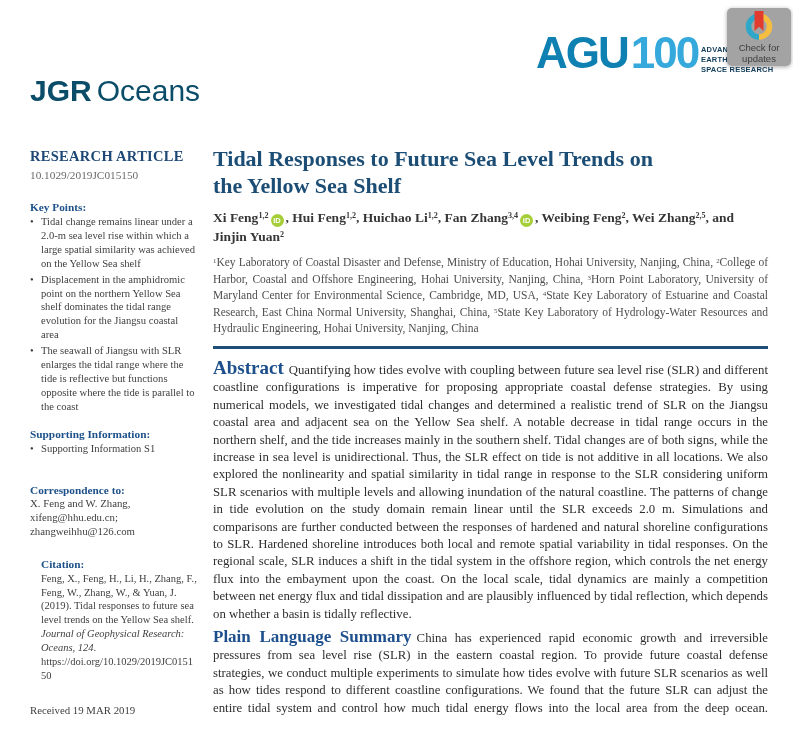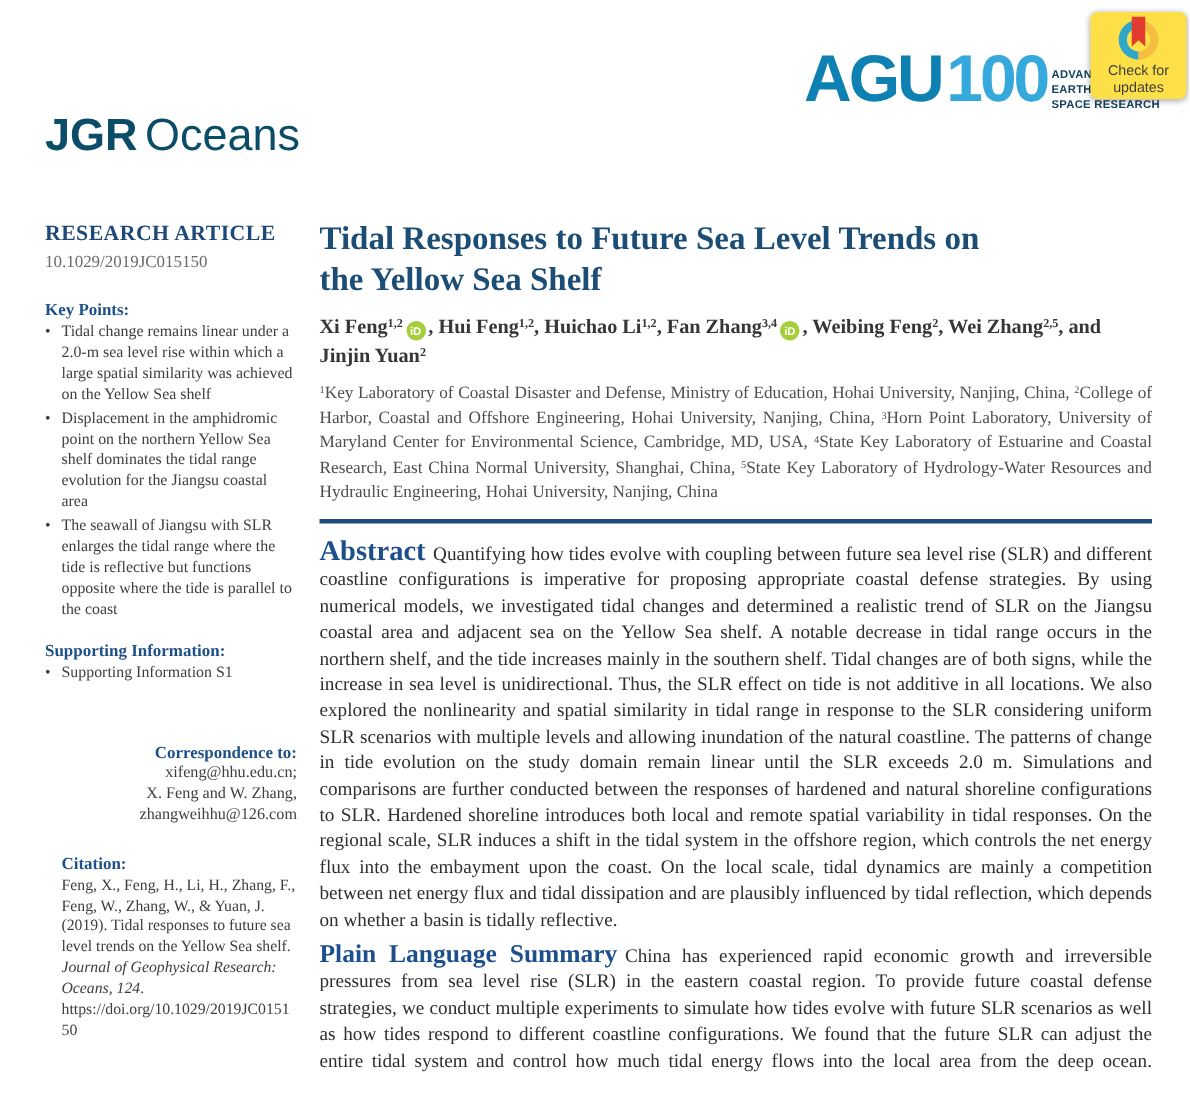--- a/index.html
+++ b/index.html
@@ -8,42 +8,42 @@
 
   
   .agu-logo{position:absolute;left:536px;top:28px;white-space:nowrap;
             font-family:"Liberation Sans","DejaVu Sans",sans-serif;font-weight:800;
             font-size:44px;letter-spacing:-2px;}
   .agu-logo .agu{color:#0F80B2;}
   .agu-logo .hundred{color:#35A8DC;margin-left:3px;}
   .agu-tagline{position:absolute;left:701px;top:45px;
                font-family:"Liberation Sans","DejaVu Sans",sans-serif;font-weight:700;
                font-size:7.5px;line-height:10px;color:#15405E;letter-spacing:.2px;z-index:1;}
-  .crossmark{position:absolute;left:727px;top:8px;width:64px;height:58px;background:#fde047;
+  .crossmark{position:absolute;left:727px;top:8px;width:64px;height:58px;background:#a3a3a3;
              border-radius:5px;box-shadow:0 1px 4px rgba(0,0,0,.35);z-index:2;cursor:pointer;
              display:flex;flex-direction:column;align-items:center;padding-top:3px;box-sizing:border-box;}
   .cm-text{font-family:"Liberation Sans","DejaVu Sans",sans-serif;font-size:9.5px;line-height:10.5px;
            color:#3D3D3D;text-align:center;margin-top:1px;}
 
   
   .journal-name{position:absolute;left:30px;top:74px;font-family:"Liberation Sans","DejaVu Sans",sans-serif;
                 color:#0B4D68;font-size:30px;line-height:34px;}
   .journal-name .jgr{font-weight:700;}
   .journal-name .rest{font-weight:500;margin-left:5px;}
 
   
   .sidebar{position:absolute;left:30px;top:148px;width:168px;color:#3E3E3E;}
   .side-type{font-weight:700;font-size:14.5px;letter-spacing:.3px;color:#1E4876;}
   .side-doi{font-size:11.3px;color:#6A6A6A;margin-top:4px;}
   .side-h{font-weight:700;font-size:11.3px;color:#1D5088;}
   .sec-kp{margin-top:20px;}
   .kp-item{display:flex;font-size:10.6px;line-height:13.9px;margin-top:2px;}
   .kp-item .bullet{width:11px;flex:none;}
   .sec-si{margin-top:14px;}
-  .sec-corr{margin-top:40px;text-align:right;}
+  .sec-corr{margin-top:28px;}
   .corr-line{font-size:10.8px;line-height:14px;}
   .sec-cite{margin-top:20px;margin-left:11px;}
   .cite-text{font-size:10.5px;line-height:13.9px;margin-top:2px;text-align:left;word-wrap:break-word;}
   .cite-text .url{color:#3E3E3E;}
   .sec-hist{margin-top:20px;}
   .hist-line{font-size:10.8px;line-height:15.5px;}
 
   
   .main{position:absolute;left:213px;top:146px;width:555px;}
   .title{margin:0;font-weight:700;font-size:22px;line-height:26.5px;color:#1B4D75;}
@@ -113,22 +113,22 @@
           <div class="kp-item">
             <span class="bullet">•</span>
             <span class="kp-text">Supporting Information S1</span>
           </div>
         </div>
     </section>
 
     <section class="sec-corr">
       <div class="side-h">Correspondence to:</div>
       <div>
+          <div class="corr-line">X. Feng and W. Zhang,</div>
           <div class="corr-line">xifeng@hhu.edu.cn;</div>
-          <div class="corr-line">X. Feng and W. Zhang,</div>
           <div class="corr-line">zhangweihhu@126.com</div>
         </div>
     </section>
 
     <section class="sec-cite">
       <div class="side-h">Citation:</div>
       <div class="cite-text"><span>Feng, X., Feng, H., Li, H., Zhang, F., Feng, W., Zhang, W., &amp; Yuan, J. (2019). Tidal responses to future sea level trends on the Yellow Sea shelf. </span><i>Journal of Geophysical Research: Oceans, 124</i><span>. </span><span class="url">https://doi.org/10.1029/2019JC015150</span></div>
     </section>
 
     <section class="sec-hist">

